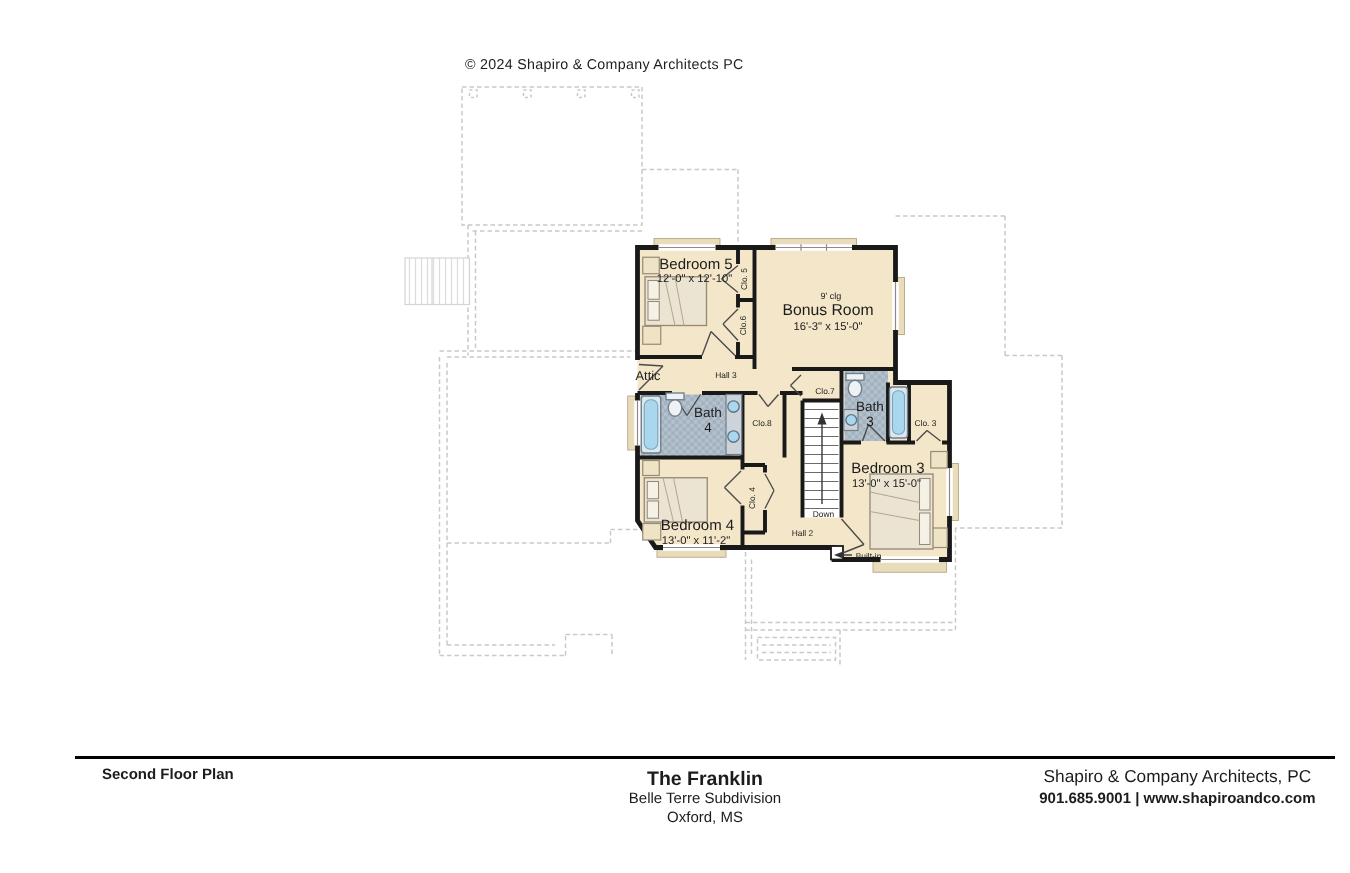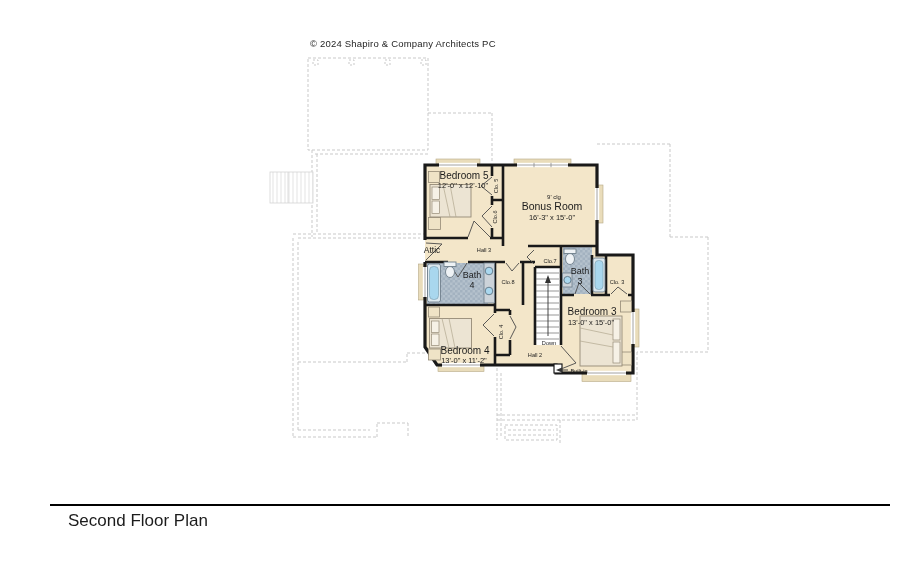--- a/index.html
+++ b/index.html
@@ -35,21 +35,21 @@
   .sinkc{fill:#a9d7ee;stroke:#5d7584;stroke-width:0.9;}
   .bed{fill:#ece4d3;stroke:#958b77;stroke-width:0.9;}
   .pillow{fill:#f6f1e6;stroke:#958b77;stroke-width:0.7;}
   .nstand{fill:#efe3c6;stroke:#958b77;stroke-width:0.8;}
   .tread{stroke:#6b6b6b;stroke-width:0.7;}
   .sill{fill:#e9dcba;stroke:#b6a885;stroke-width:0.6;}
   .winline{stroke:#8a8a8a;stroke-width:0.8;}
   .arrowline{stroke:#333;stroke-width:0.9;fill:none;}
   .arrowhead{fill:#333;}
   .footer-rule{position:absolute;left:10px;right:10px;top:504px;border-top:2px solid #000;}
-  .footer-left{position:absolute;left:28px;top:511px;font-size:17px;}
+  .footer-left{position:absolute;left:28px;top:511px;font-size:10px;font-weight:bold;}
   .footer-center{position:absolute;left:50%;transform:translateX(-50%);top:511px;text-align:center;line-height:1.25;}
   .footer-center .t1{font-size:13px;font-weight:bold;}
   .footer-center .t2,.footer-center .t3{font-size:10px;}
   .footer-right{position:absolute;right:23px;top:511px;text-align:center;line-height:1.3;}
   .footer-right .t1{font-size:11.5px;}
   .footer-right .t2{font-size:10px;font-weight:bold;}
 </style>
 </head>
 <body>
 
@@ -251,13 +251,22 @@
       <text class="smalllbl" x="458" y="186" transform="rotate(-90,458,186)">Clo. 5</text>
       <text class="smalllbl" x="457" y="217" transform="rotate(-90,457,217)">Clo.6</text>
       <text class="smalllbl" x="463" y="332" transform="rotate(-90,463,332)">Clo. 4</text>
       <text class="smalllbl" x="509" y="344.5">Down</text>
       <text class="smalllbl" x="539" y="372.5" text-anchor="start">Built-in</text>
     </g>
   </svg>
 
   <div class="footer-rule"></div>
   <div class="footer-left">Second Floor Plan</div>
+  <div class="footer-center">
+    <div class="t1">The Franklin</div>
+    <div class="t2">Belle Terre Subdivision</div>
+    <div class="t3">Oxford, MS</div>
+  </div>
+  <div class="footer-right">
+    <div class="t1">Shapiro &amp; Company Architects, PC</div>
+    <div class="t2">901.685.9001 | www.shapiroandco.com</div>
+  </div>
 </div>
 
 </body></html>

